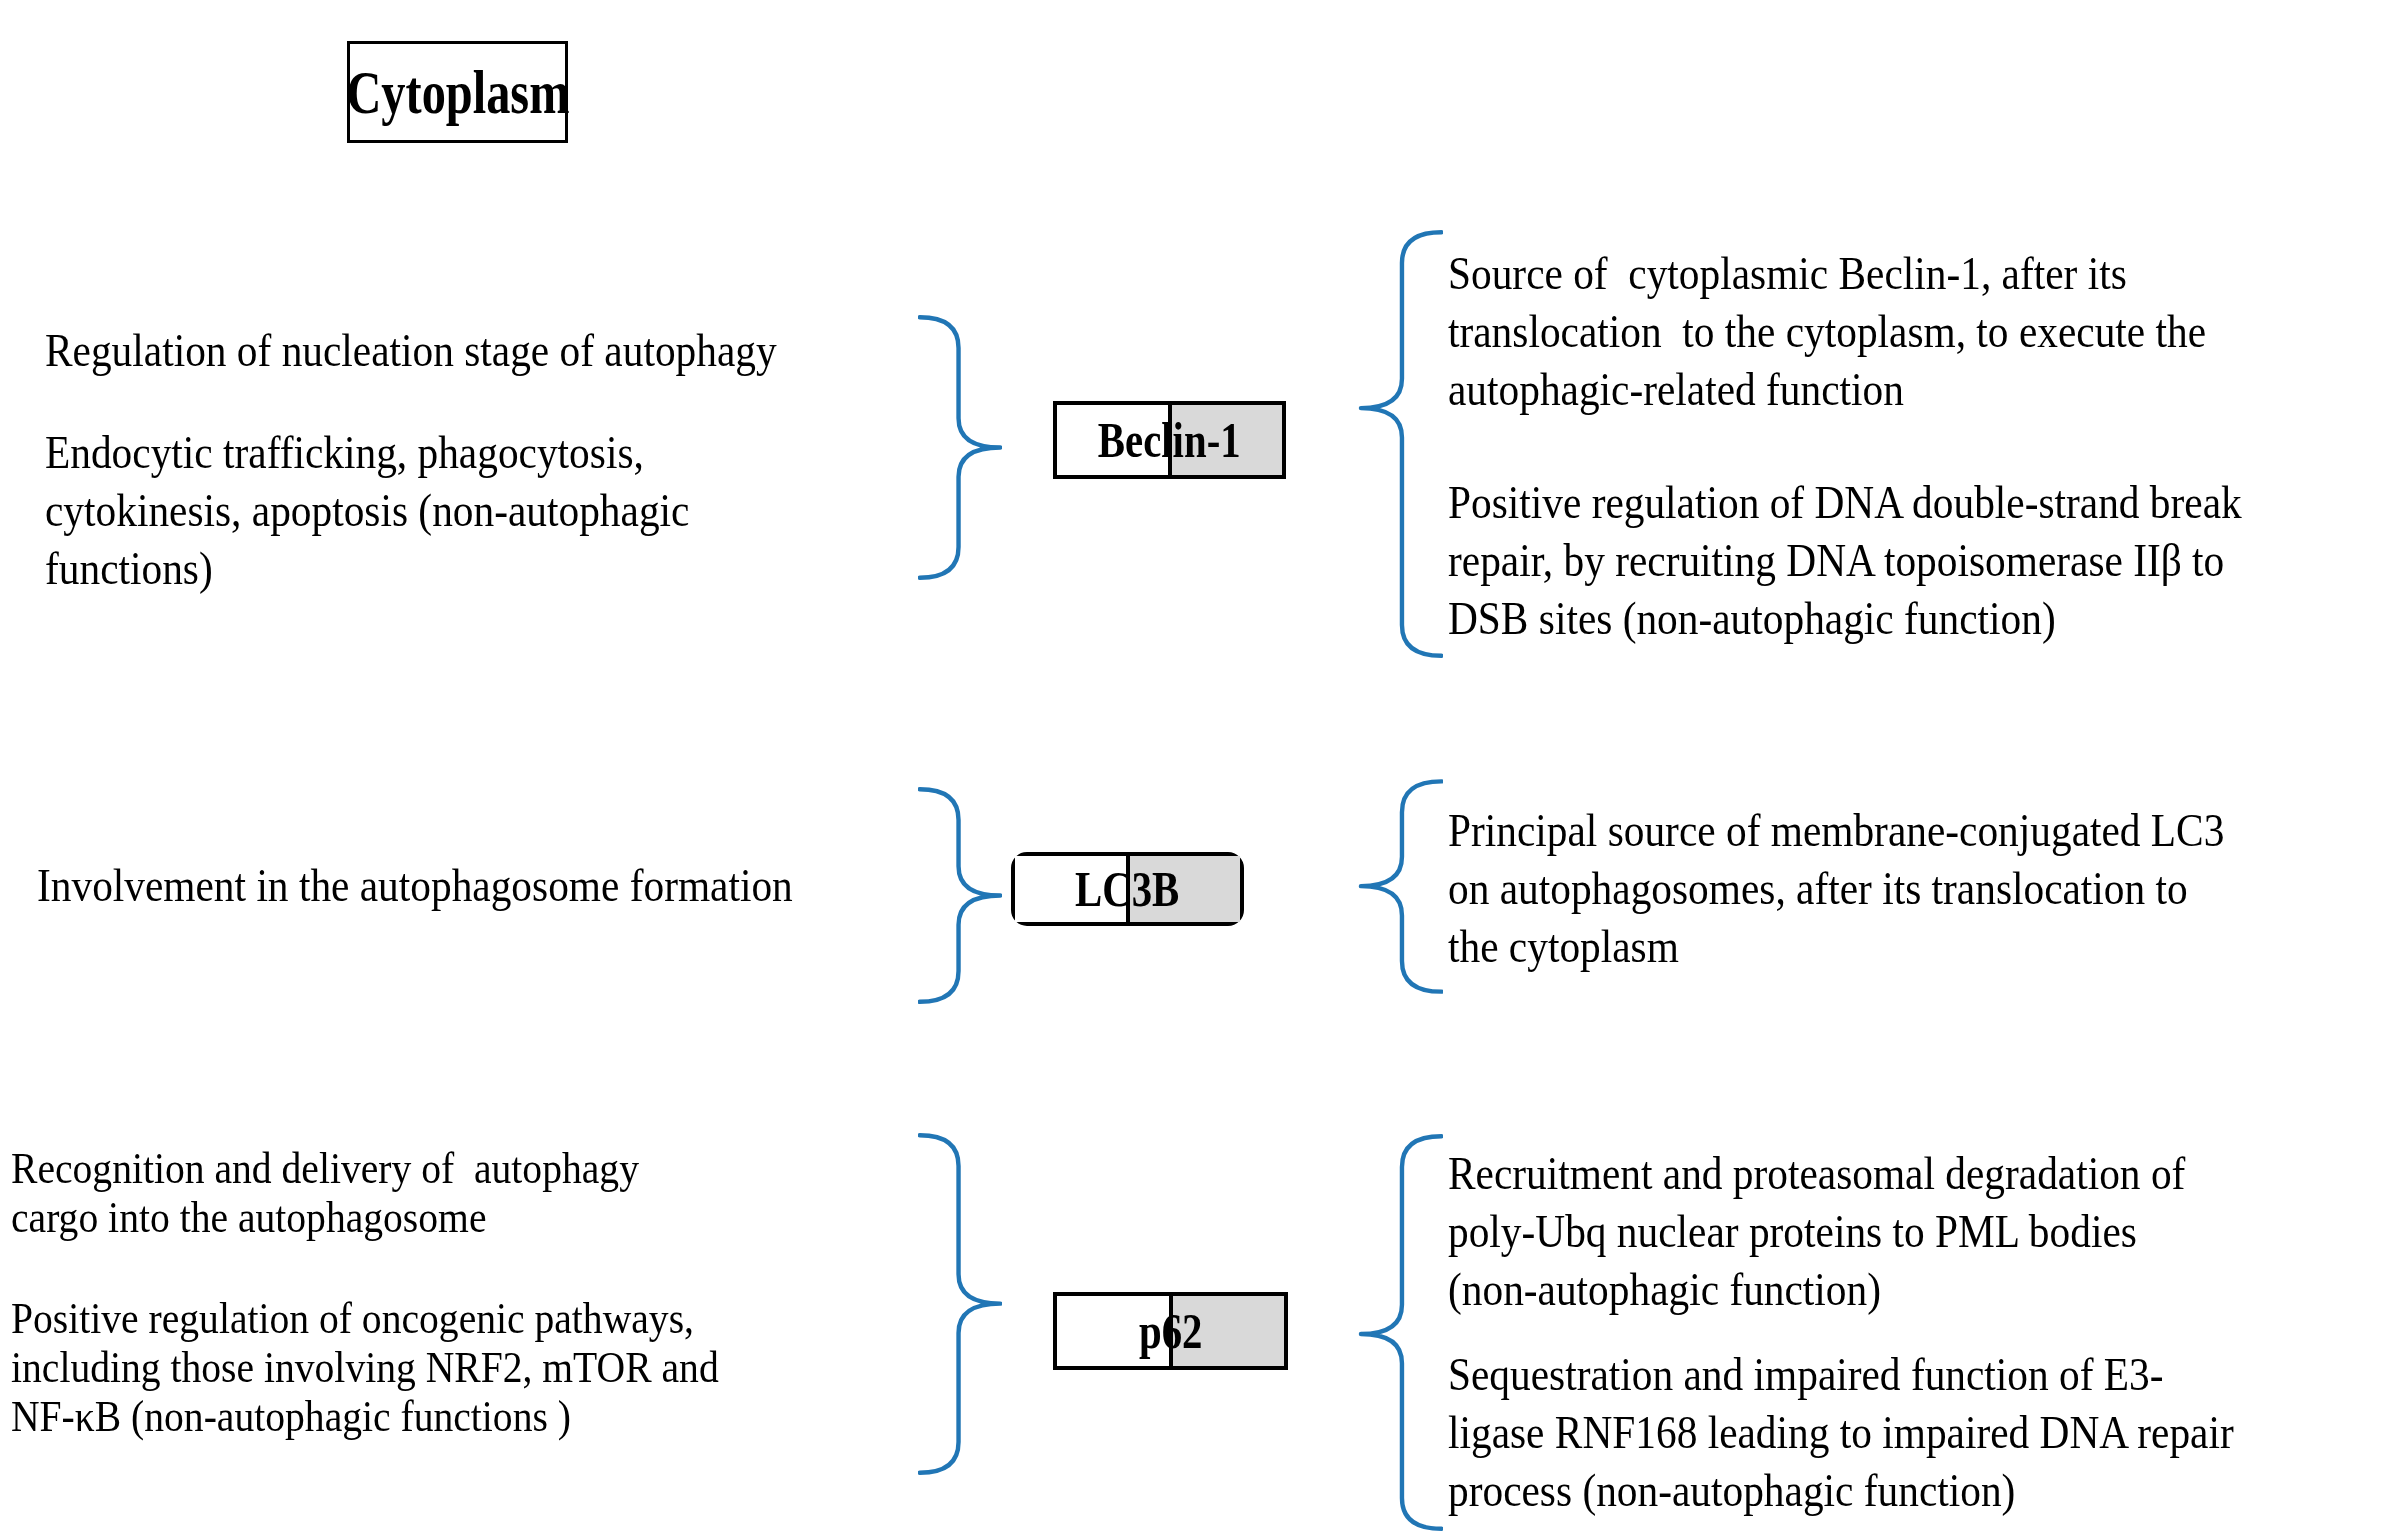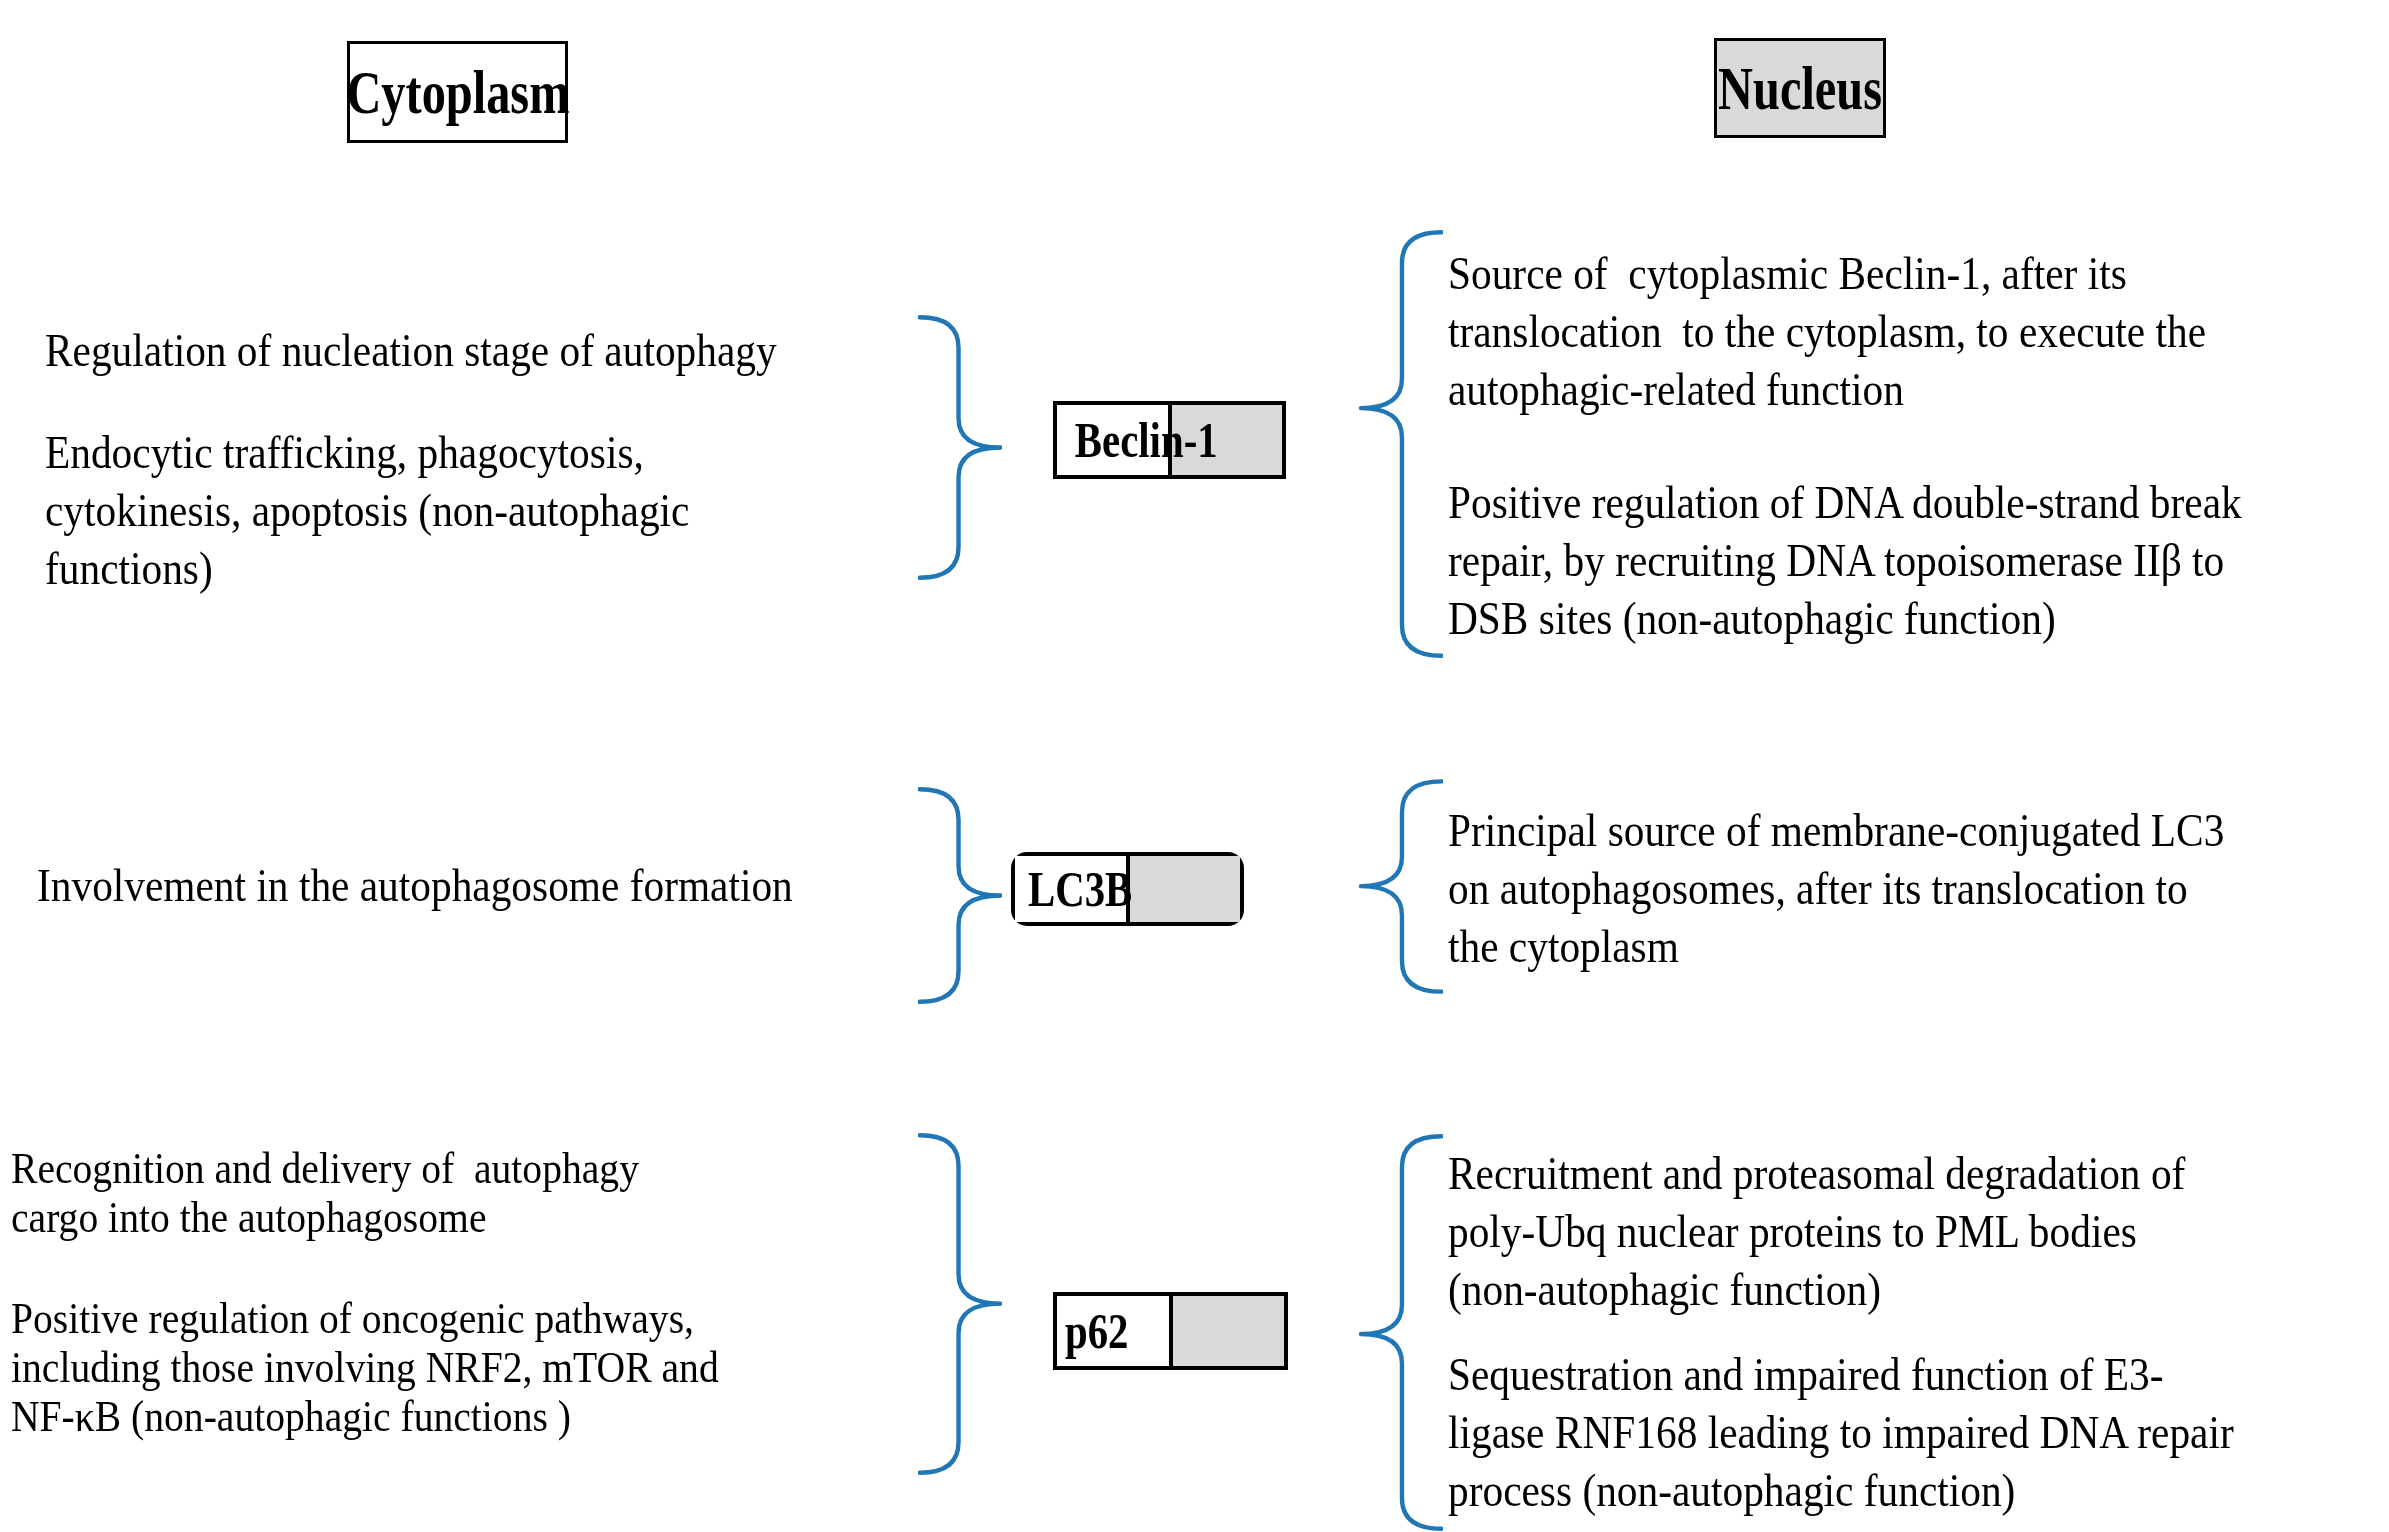--- a/index.html
+++ b/index.html
@@ -30,21 +30,21 @@
     position: absolute;
     border: 4.4px solid #000;
     box-sizing: border-box;
     background: #fff;
   }
   .pbox .halves { position: absolute; inset: 0; display: flex; }
   .pbox .half-left  { flex: 1; background: #ffffff; border-right: 4.4px solid #000; }
   .pbox .half-right { flex: 1; background: #d9d9d9; }
   .pbox .plabel {
     position: absolute; inset: 0;
-    display: flex; align-items: center; justify-content: flex-start;
+    display: flex; align-items: center; justify-content: center;
   }
   .pbox .plabel span {
     font-weight: bold; font-size: 51px; line-height: 1;
     transform: scaleX(0.8); transform-origin: center;
     white-space: nowrap;
   }
 
   
   .tblock {
     position: absolute;
@@ -69,23 +69,20 @@
 </style>
 </head>
 <body>
 
 <div id="canvas">
 
   <div class="hbox" style="left:347px; top:20.5px; width:221px; height:102px; background:#ffffff;">
     <span class="hlabel">Cytoplasm</span>
   </div>
 
-  <div class="hbox" style="left:1714px; top:18.3px; width:172px; height:100px; background:#d9d9d9;">
-    <span class="hlabel">Nucleus</span>
-  </div>
 
   <div class="tblock" style="left:45px; top:301px; width:967px;">
     <div class="para">Regulation of nucleation stage of autophagy</div>
     <div class="para" style="margin-top:44px;">Endocytic trafficking, phagocytosis,
 cytokinesis, apoptosis (non-autophagic
 functions)</div>
   </div>
 
   <div class="brace" style="left:918px; top:295px;">
     <svg width="84" height="265" viewBox="0 0 114 362">

